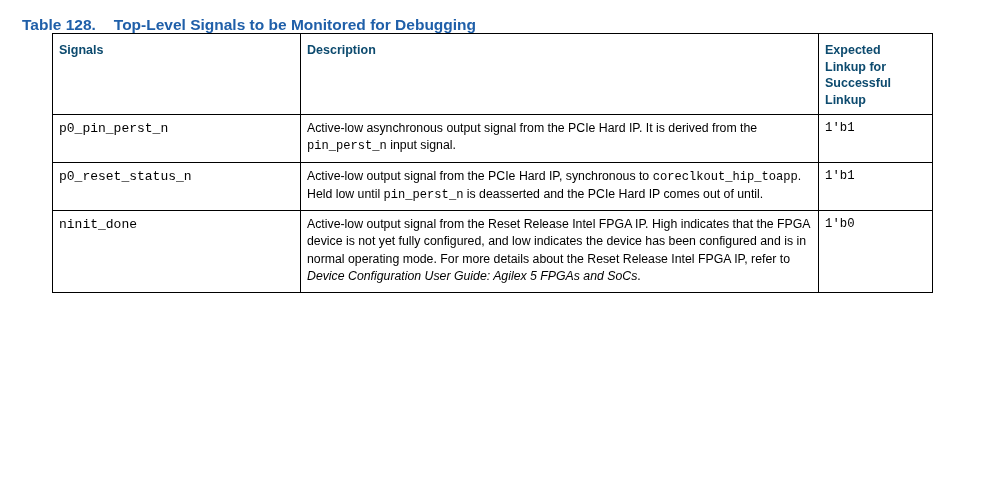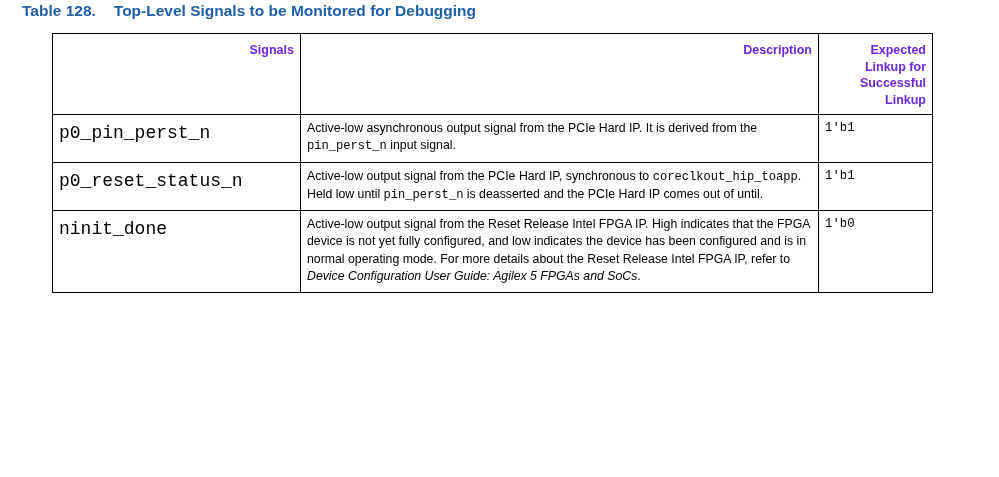--- a/index.html
+++ b/index.html
@@ -15,21 +15,21 @@
     overflow: hidden;
   }
   .page {
     position: relative;
     width: 999px;
     height: 477px;
   }
   .caption {
     position: absolute;
     left: 22px;
-    top: 2px;
+    top: 16px;
     font-family: "Liberation Sans", sans-serif;
     font-weight: bold;
     font-size: 15.5px;
     color: #1f5fa9;
     white-space: nowrap;
   }
   .caption .cap-label {
     margin-right: 18px;
   }
   table.signals {
@@ -44,33 +44,33 @@
   table.signals th,
   table.signals td {
     border: 1px solid #000000;
     vertical-align: top;
     padding: 5px 6px 6px 6px;
   }
   table.signals thead th {
     font-family: "Liberation Sans", sans-serif;
     font-weight: bold;
     font-size: 12.5px;
-    color: #6d28d9;
-    text-align: right;
+    color: #0c4a6e;
+    text-align: left;
     vertical-align: top;
     padding-top: 8px;
     line-height: 1.32;
   }
   .col-signal { width: 248px; }
   .col-desc   { width: 518px; }
   .col-exp    { width: 114px; }
 
   td.signal-cell {
     font-family: "Liberation Mono", monospace;
-    font-size: 18px;
+    font-size: 13px;
     line-height: 1.45;
     padding-left: 10px;
     padding-top: 7px;
     white-space: nowrap;
   }
   td.desc-cell {
     font-family: "Liberation Sans", sans-serif;
     font-size: 12.3px;
     line-height: 1.42;
     padding-top: 7px;

